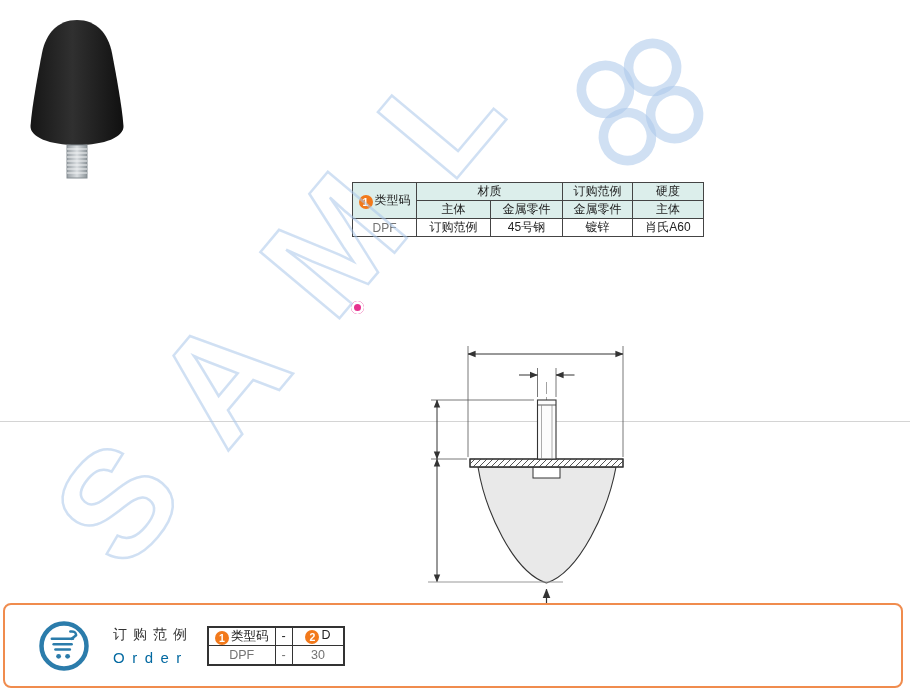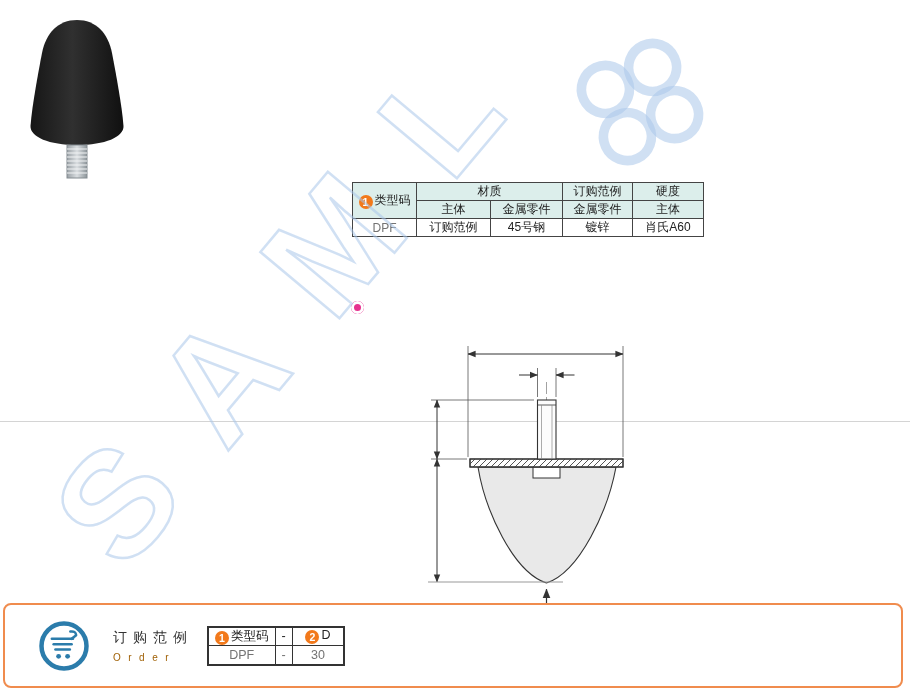--- a/index.html
+++ b/index.html
@@ -43,21 +43,21 @@
 
   .sep-line { position:absolute; left:0; top:421px; width:910px; height:1px; background:#d4d4d4; }
 
   
   .order-box { position:absolute; left:3px; top:603px; width:900px; height:85px;
     border:2px solid #f08c4e; border-radius:8px; background:#fff;
     display:flex; align-items:center; z-index:2; }
   .cart-wrap { margin-left:32px; display:flex; align-items:center; }
   .order-titles { margin-left:22px; }
   .order-title-cn { font-size:14px; letter-spacing:6px; color:#333; }
-  .order-title-en { font-size:10px; letter-spacing:7.5px; color:#a16207; margin-top:5px; }
+  .order-title-en { font-size:15px; letter-spacing:7.5px; color:#0369a1; margin-top:5px; }
   .order-table { margin-left:14px; border-collapse:collapse; font-size:12.5px; text-align:center;
     border:2px solid #333; }
   .order-table td { border:1px solid #333; padding:0 6px; height:19px; text-align:center; }
 
   .z1 { position:relative; z-index:1; }
 </style>
 </head>
 <body>
 
 <div id="page">

